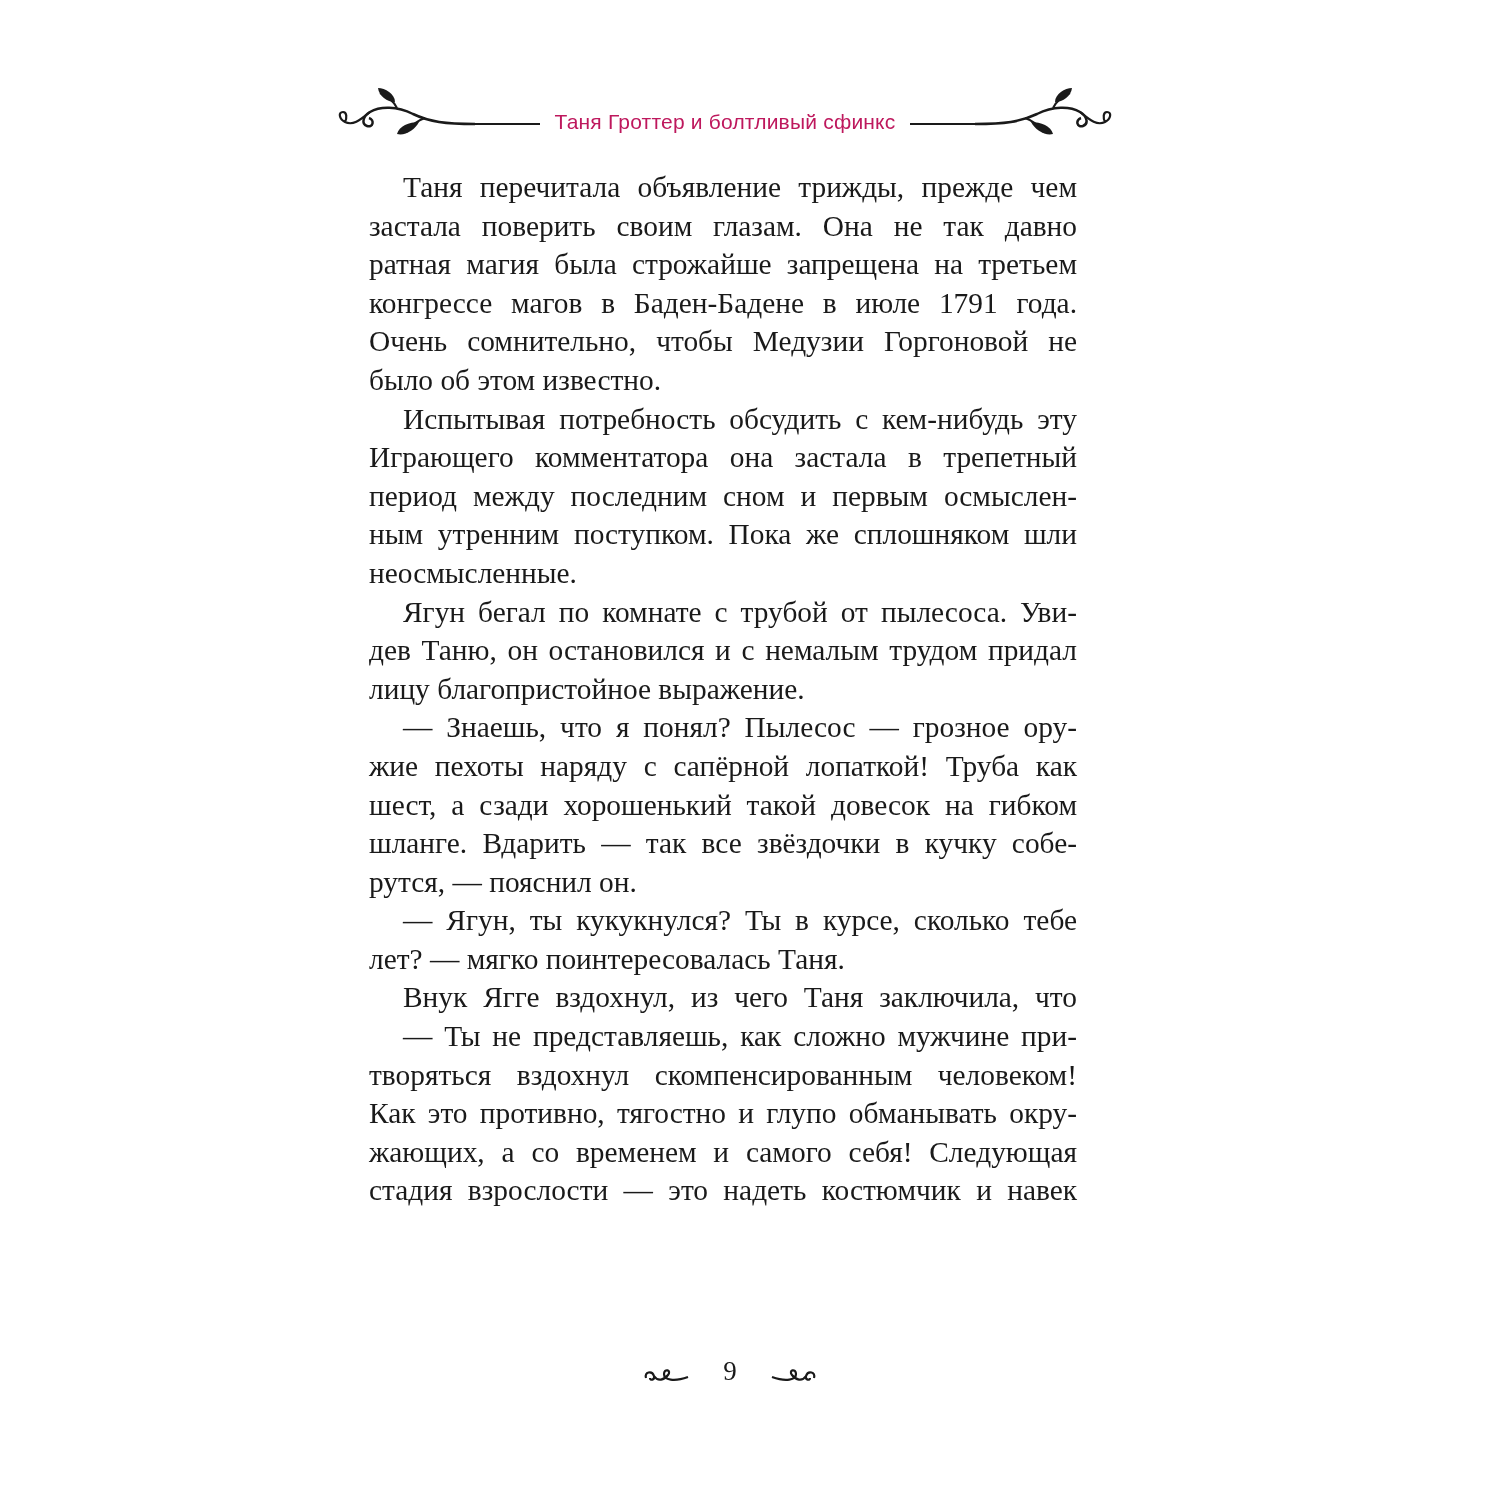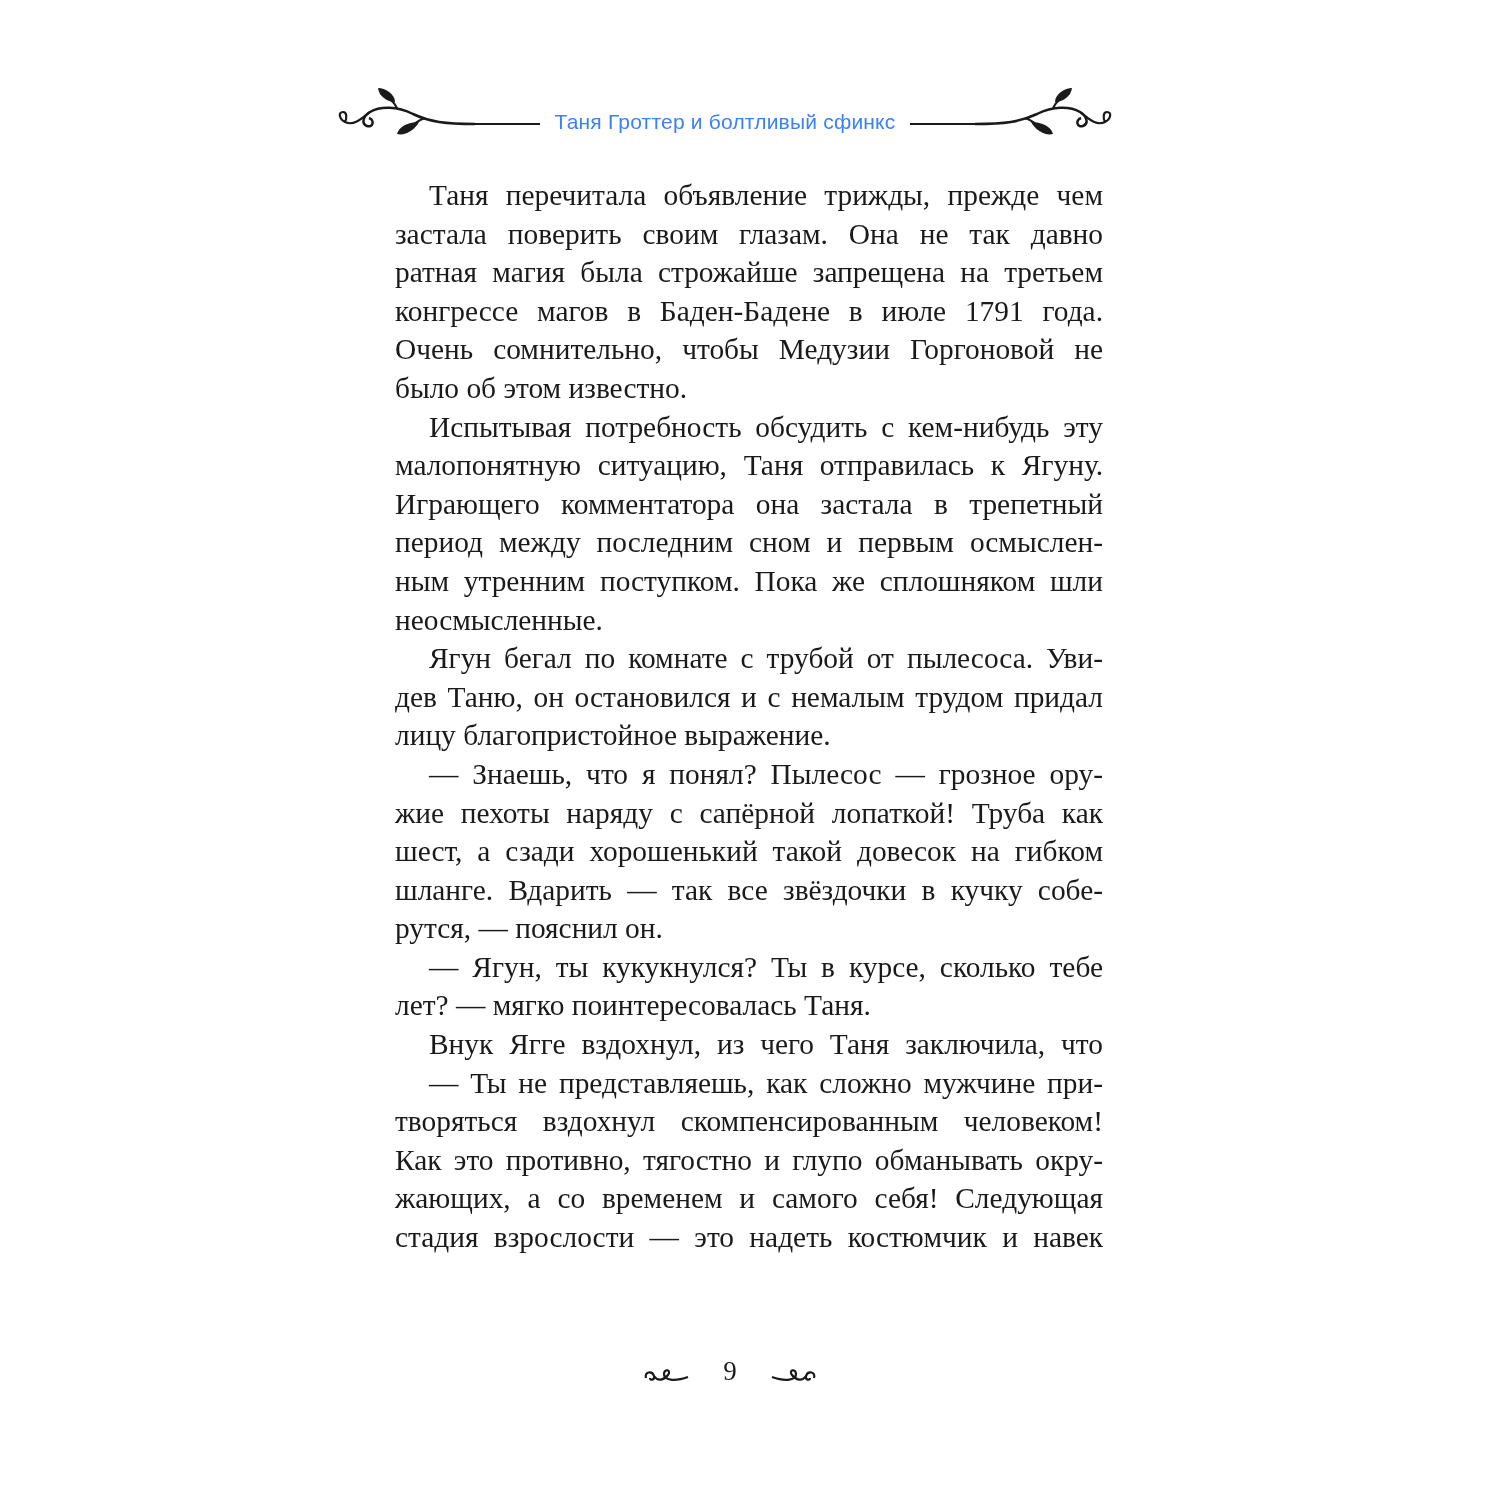--- a/index.html
+++ b/index.html
@@ -4,22 +4,22 @@
   <style>
     html, body { margin: 0; padding: 0; background: #ffffff; }
     body { width: 1500px; height: 1500px; position: relative; overflow: hidden; font-family: "Liberation Serif", "DejaVu Serif", serif; color: #1a1a1a; }
     .header { position: absolute; top: 82px; left: 335px; width: 780px; height: 60px; }
     .header .orn { position: absolute; top: 0; }
     .header .orn.left { left: 0; }
     .header .orn.right { right: 0; transform: scaleX(-1); }
     .header .rule { position: absolute; top: 41px; height: 2px; background: #1a1a1a; }
     .header .rule.left { left: 140px; width: 65px; }
     .header .rule.right { right: 140px; width: 65px; }
-    .header .title { position: absolute; top: 28px; left: 0; width: 780px; text-align: center; font-family: "Liberation Sans", "DejaVu Sans", sans-serif; font-size: 21px; letter-spacing: 0.2px; color: #3b82f6; }
-    .body-text { position: absolute; top: 176px; left: 369px; width: 708px; font-size: 29.4px; line-height: 38.6px; text-align: justify; margin-left: 26px; }
+    .header .title { position: absolute; top: 28px; left: 0; width: 780px; text-align: center; font-family: "Liberation Sans", "DejaVu Sans", sans-serif; font-size: 21px; letter-spacing: 0.2px; color: #be185d; }
+    .body-text { position: absolute; top: 168px; left: 369px; width: 708px; font-size: 29.4px; line-height: 38.6px; text-align: justify; }
     .body-text p { margin: 0; text-indent: 34px; text-align: justify; text-align-last: left; }
     .body-text .line { display: block; text-align: justify; text-align-last: justify; white-space: nowrap; }
     .body-text .line.last { text-align-last: left; }
     .footer { position: absolute; top: 1356px; left: 640px; width: 180px; height: 40px; }
     .footer .pn { position: absolute; left: 0; width: 180px; text-align: center; top: 0; font-size: 27px; }
     .footer .sw { position: absolute; top: 10px; }
     .footer .sw.left { left: 2px; }
     .footer .sw.right { right: 2px; transform: scaleX(-1); }
   </style>
 </head>
@@ -51,21 +51,20 @@
   <p>
     <span class="line">Таня перечитала объявление трижды, прежде чем</span>
     <span class="line" style="text-indent:0">застала поверить своим глазам. Она не так давно</span>
     <span class="line" style="text-indent:0">ратная магия была строжайше запрещена на третьем</span>
     <span class="line" style="text-indent:0">конгрессе магов в Баден-Бадене в июле 1791 года.</span>
     <span class="line" style="text-indent:0">Очень сомнительно, чтобы Медузии Горгоновой не</span>
     <span class="line last" style="text-indent:0">было об этом известно.</span>
   </p>
   <p>
     <span class="line">Испытывая потребность обсудить с кем-нибудь эту</span>
-    <span class="line" style="text-indent:0">малопонятную ситуацию, Таня отправилась к Ягуну.</span>
     <span class="line" style="text-indent:0">Играющего комментатора она застала в трепетный</span>
     <span class="line" style="text-indent:0">период между последним сном и первым осмыслен-</span>
     <span class="line" style="text-indent:0">ным утренним поступком. Пока же сплошняком шли</span>
     <span class="line last" style="text-indent:0">неосмысленные.</span>
   </p>
   <p>
     <span class="line">Ягун бегал по комнате с трубой от пылесоса. Уви-</span>
     <span class="line" style="text-indent:0">дев Таню, он остановился и с немалым трудом придал</span>
     <span class="line last" style="text-indent:0">лицу благопристойное выражение.</span>
   </p>

